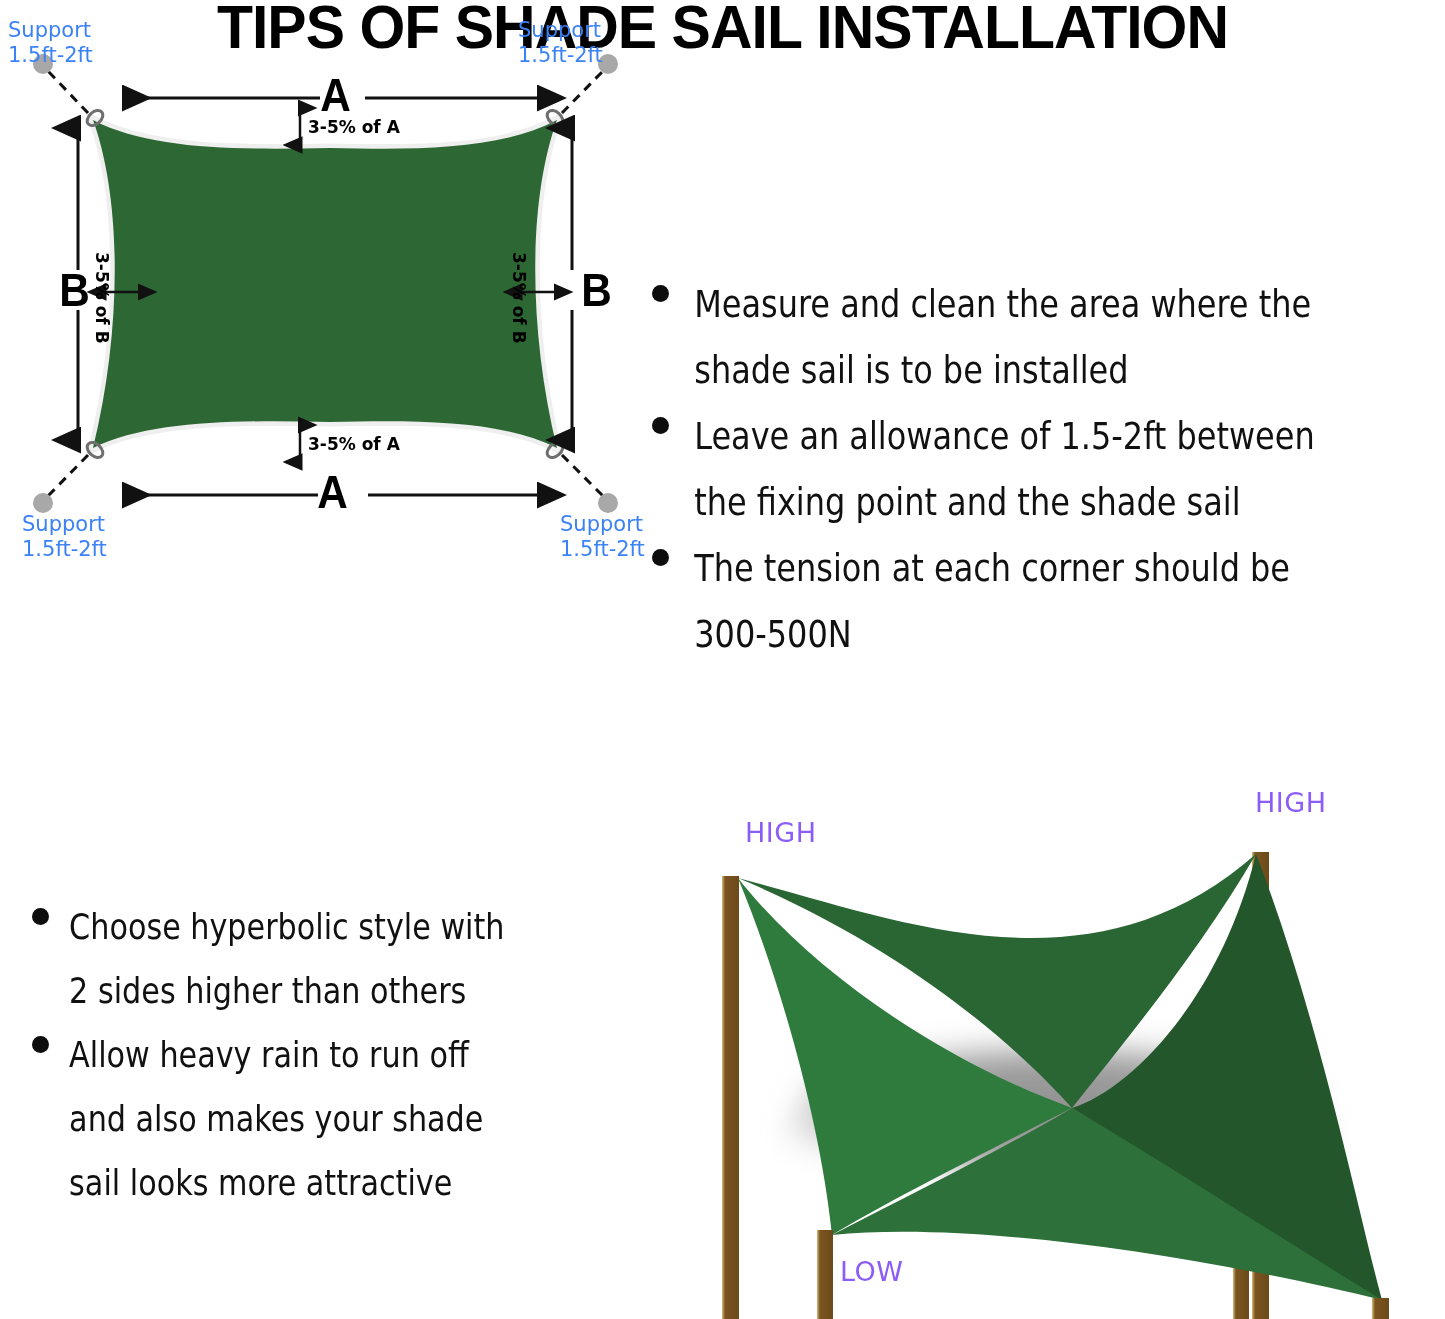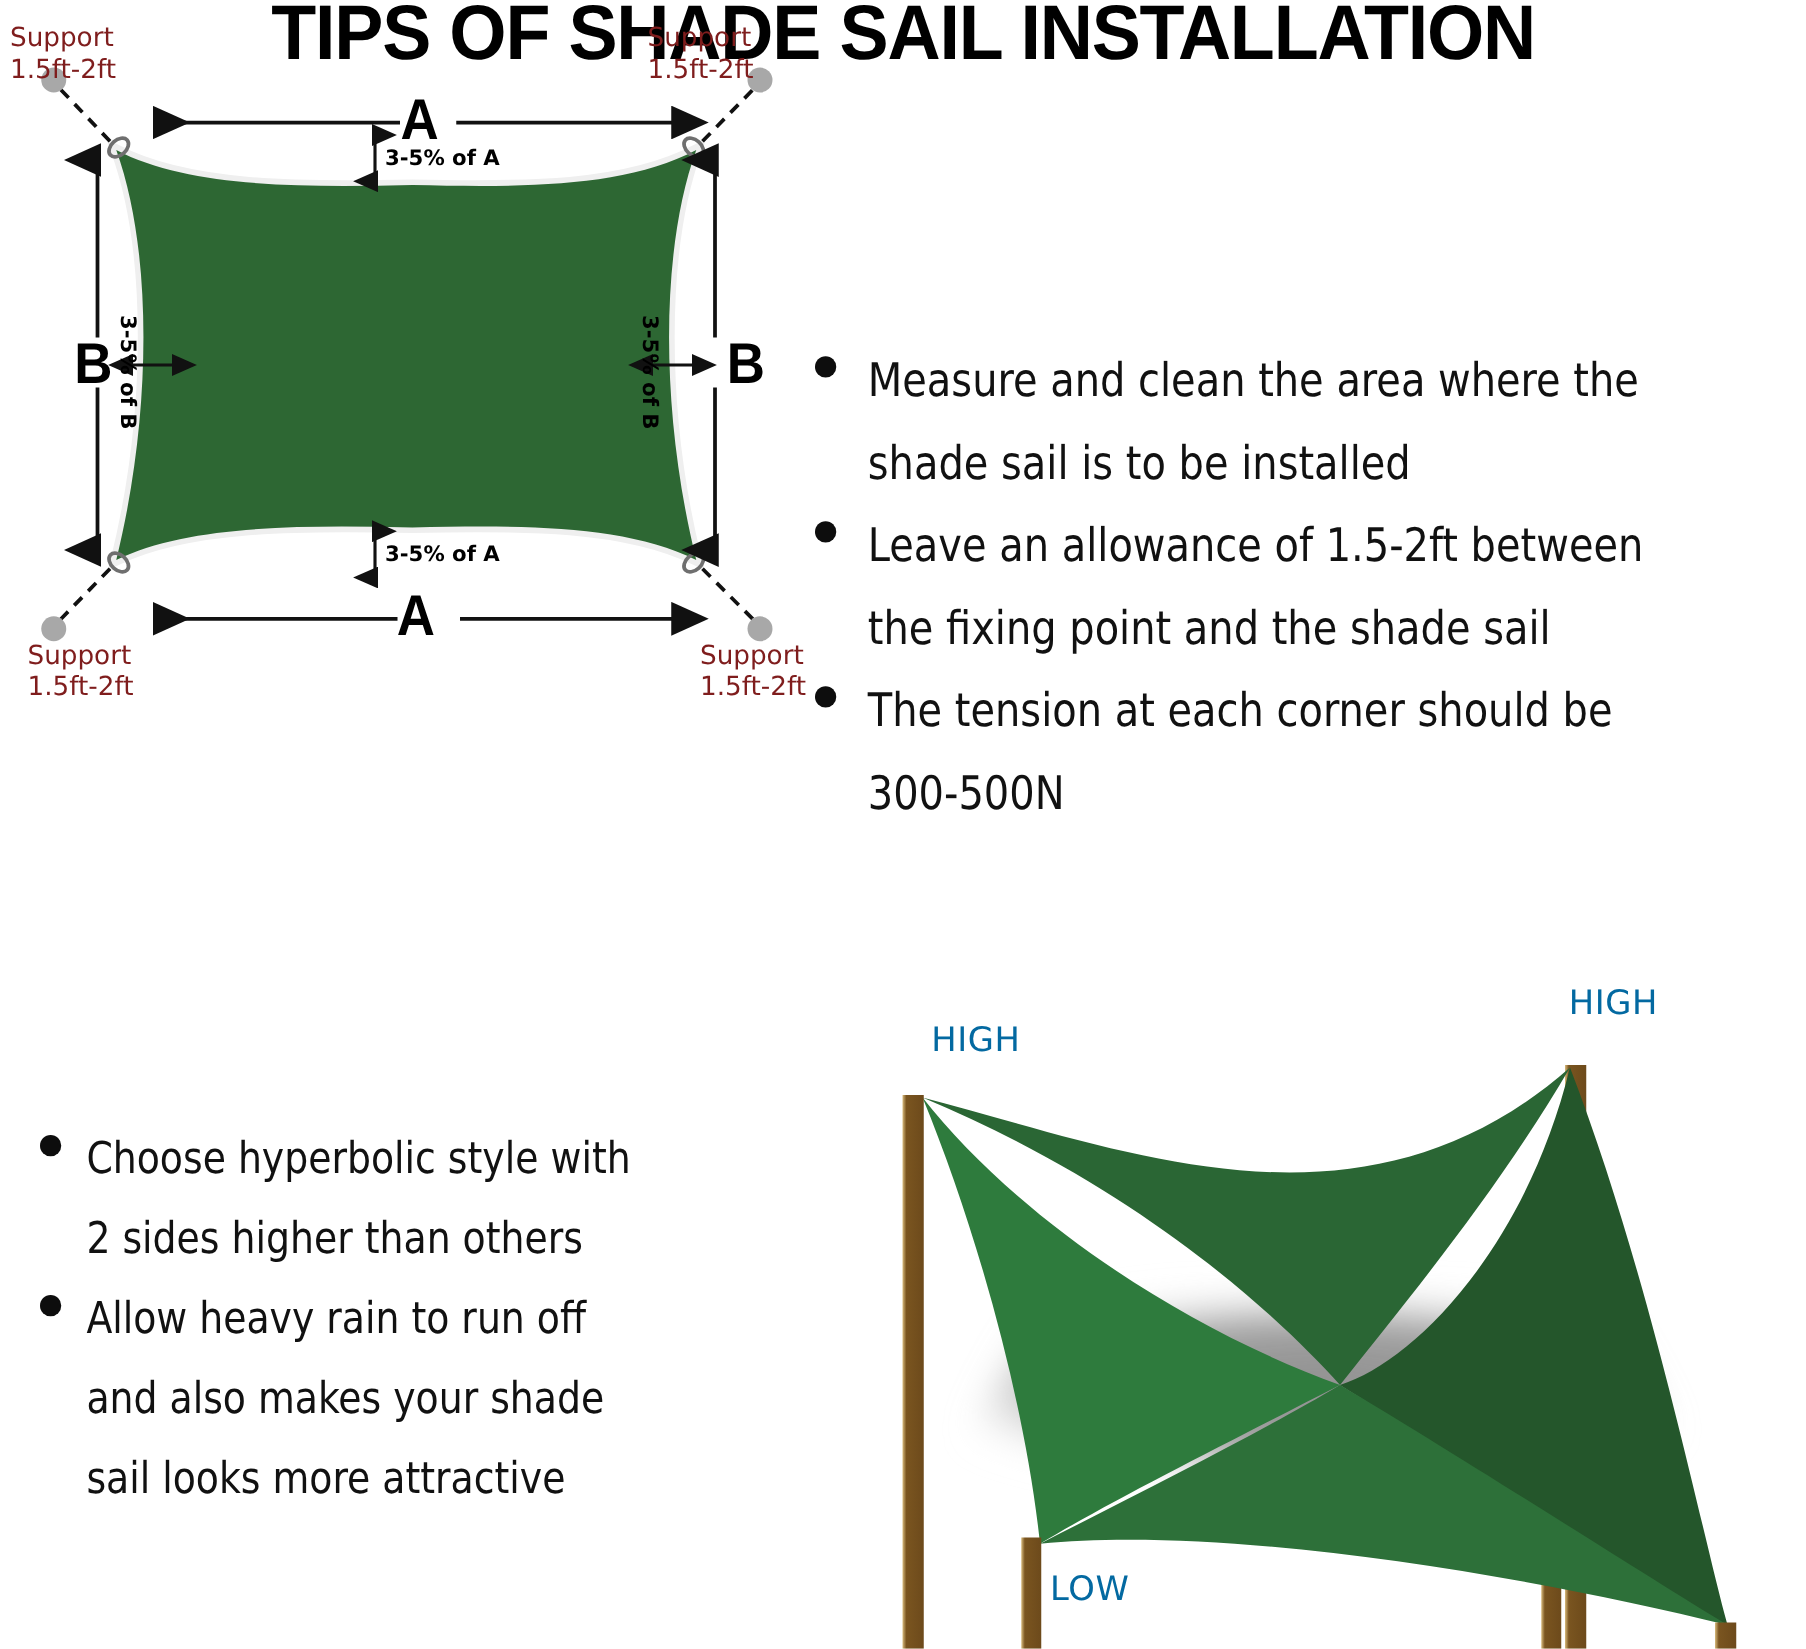--- a/index.html
+++ b/index.html
@@ -16,21 +16,21 @@
     color:#000; line-height:62px; white-space:nowrap;
   }
 
   
   #rect-diagram{position:absolute;left:0;top:160;width:660px;height:580px;}
   #rect-diagram svg{position:absolute;left:0;top:0;}
 
   .sup-label{
     position:absolute;
     font-family:"DejaVu Sans",sans-serif;
-    font-size:21px; font-weight:400; line-height:25px; color:#7f1d1d;
+    font-size:21px; font-weight:400; line-height:25px; color:#3b82f6;
     white-space:nowrap;
   }
 
   .dim-big{
     position:absolute;
     font-family:"Liberation Sans","DejaVu Sans",sans-serif;
     font-weight:bold; font-size:46px; line-height:46px; color:#000;
     transform:scaleX(0.92);
   }
   .dim-small{
@@ -64,21 +64,21 @@
   #hyper-list .bullet-text{font-size:35px;line-height:64px;display:block;
                            padding-left:47px; transform:scaleX(0.96);
                            transform-origin:0 50%;}
 
   
   #hyper-scene{position:absolute;left:660px;top:790px;width:785px;height:529px;}
   #hyper-scene svg{position:absolute;left:0;top:0;}
   .hl-label{
     position:absolute;
     font-family:"DejaVu Sans","Liberation Sans",sans-serif;
-    font-size:27px; font-weight:400; color:#0369a1;
+    font-size:27px; font-weight:400; color:#8b5cf6;
     letter-spacing:0.5px; white-space:nowrap;
   }
 </style>
 </head>
 <body>
 
 <div id="title">TIPS OF SHADE SAIL INSTALLATION</div>
 
 <div id="rect-diagram">
 

